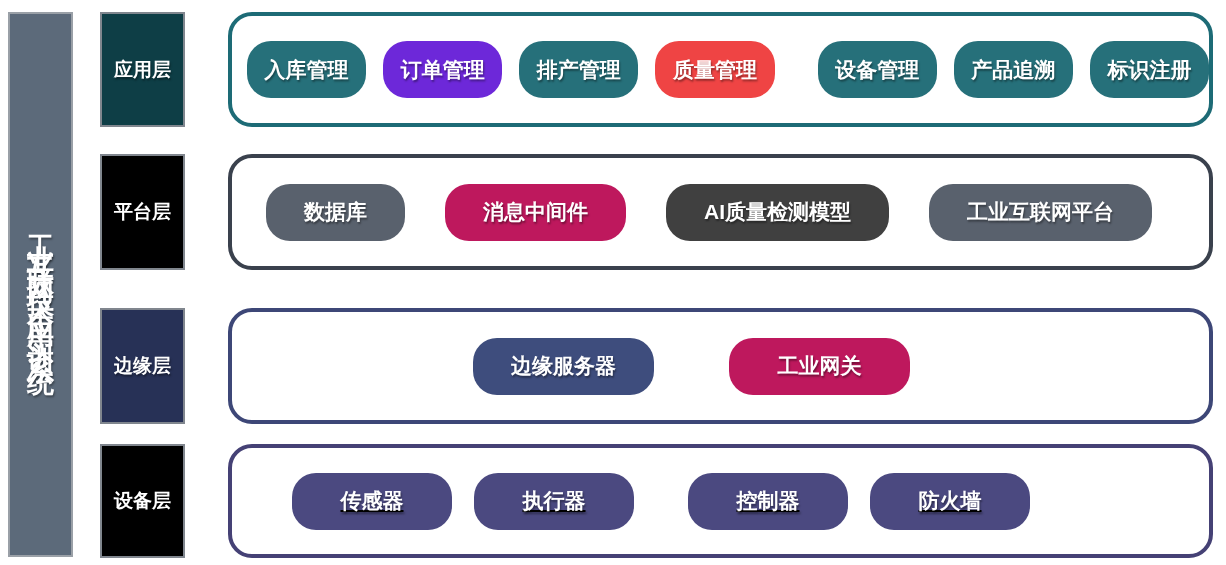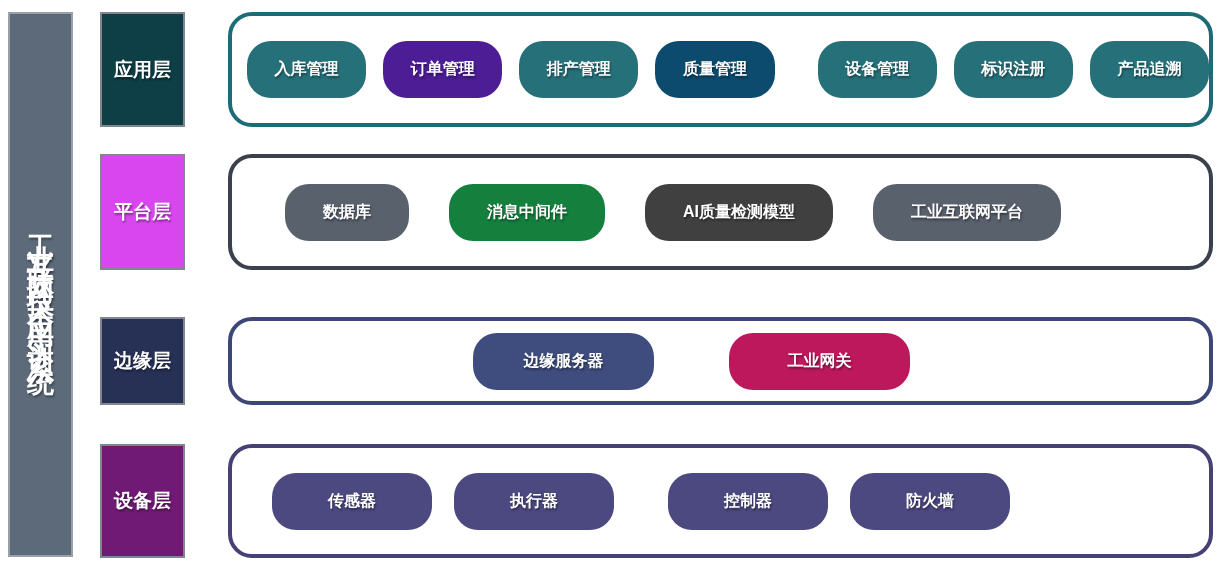--- a/index.html
+++ b/index.html
@@ -31,21 +31,21 @@
     color: #ffffff;
     font-size: 27px;
     font-weight: bold;
     letter-spacing: 11px;
     text-shadow: 1px 2px 2px rgba(0,0,0,0.35);
   }
   
   .row { position: absolute; left: 0; width: 1226px; }
   .row-0 { top: 12px;  height: 115px; }
   .row-1 { top: 154px; height: 116px; }
-  .row-2 { top: 317px; height: 88px; }
+  .row-2 { top: 308px; height: 116px; }
   .row-3 { top: 444px; height: 114px; }
 
   .layer-label {
     position: absolute;
     left: 100px;
     top: 0;
     bottom: 0;
     width: 85px;
     box-sizing: border-box;
     border: 2px solid #80868e;
@@ -74,81 +74,81 @@
     height: 100%;
     box-sizing: border-box;
   }
   .item {
     height: 57px;
     border-radius: 24px;
     display: flex;
     align-items: center;
     justify-content: center;
     color: #ffffff;
-    font-size: 16px;
+    font-size: 21px;
     font-weight: bold;
     white-space: nowrap;
     text-shadow: 1px 2px 2px rgba(0,0,0,0.4);
   }
   
   .row-0 .items { padding-left: 15px; gap: 17px; }
   .row-0 .item  { width: 121px; }
-  .row-1 .items { padding-left: 53px; gap: 40px; }
+  .row-1 .items { padding-left: 34px; gap: 40px; }
   .row-1 .item  { padding: 0 38px; }
   .row-2 .items { justify-content: center; gap: 75px; padding-right: 58px; }
   .row-2 .item  { width: 181px; }
-  .row-3 .items { padding-left: 40px; gap: 22px; }
+  .row-3 .items { padding-left: 60px; gap: 22px; text-decoration: underline; }
   .row-3 .item  { width: 160px; }
 </style>
 </head>
 <body style="background: rgb(255, 255, 255);">
 
 <div class="canvas">
 
   <div class="side-title" style="background: rgb(92, 106, 122); color: rgb(255, 255, 255);">工业互联网技术应用实训系统</div>
 
   <div class="row row-0">
     <div class="layer-label" style="background: rgb(14, 62, 70); border-color: rgb(128, 134, 142);">应用层</div>
     <div class="layer-container" style="border-color: rgb(29, 107, 118);">
       <div class="items">
           <div class="item" style="background: rgb(38, 112, 122);">入库管理</div>
-          <div class="item" style="background: #4c1d95;">订单管理</div>
+          <div class="item" style="background: #6d28d9;">订单管理</div>
           <div class="item" style="background: rgb(38, 112, 122);">排产管理</div>
-          <div class="item" style="background: #0c4a6e;">质量管理</div>
+          <div class="item" style="background: #ef4444;">质量管理</div>
           <div class="item" style="background: rgb(38, 112, 122); margin-left: 26px;">设备管理</div>
+          <div class="item" style="background: rgb(38, 112, 122);">产品追溯</div>
           <div class="item" style="background: rgb(38, 112, 122);">标识注册</div>
-          <div class="item" style="background: rgb(38, 112, 122);">产品追溯</div>
         </div>
     </div>
   </div>
 
   <div class="row row-1">
-    <div class="layer-label" style="background: #d946ef; border-color: rgb(128, 134, 142);">平台层</div>
+    <div class="layer-label" style="background: #000000; border-color: rgb(128, 134, 142);">平台层</div>
     <div class="layer-container" style="border-color: rgb(58, 65, 77);">
       <div class="items">
           <div class="item" style="background: rgb(89, 97, 109);">数据库</div>
-          <div class="item" style="background: #15803d;">消息中间件</div>
+          <div class="item" style="background: #be185d;">消息中间件</div>
           <div class="item" style="background: #404040;">AI质量检测模型</div>
           <div class="item" style="background: rgb(89, 97, 109);">工业互联网平台</div>
         </div>
     </div>
   </div>
 
   <div class="row row-2">
     <div class="layer-label" style="background: rgb(39, 49, 86); border-color: rgb(128, 134, 142);">边缘层</div>
     <div class="layer-container" style="border-color: rgb(61, 71, 119);">
       <div class="items">
           <div class="item" style="background: rgb(62, 77, 125);">边缘服务器</div>
           <div class="item" style="background: #be185d;">工业网关</div>
         </div>
     </div>
   </div>
 
   <div class="row row-3">
-    <div class="layer-label" style="background: #701a75; border-color: rgb(128, 134, 142);">设备层</div>
+    <div class="layer-label" style="background: #000000; border-color: rgb(128, 134, 142);">设备层</div>
     <div class="layer-container" style="border-color: rgb(69, 65, 117);">
       <div class="items">
           <div class="item" style="background: rgb(75, 73, 128);">传感器</div>
           <div class="item" style="background: rgb(75, 73, 128);">执行器</div>
           <div class="item" style="background: rgb(75, 73, 128); margin-left: 32px;">控制器</div>
           <div class="item" style="background: rgb(75, 73, 128);">防火墙</div>
         </div>
     </div>
   </div>
 

